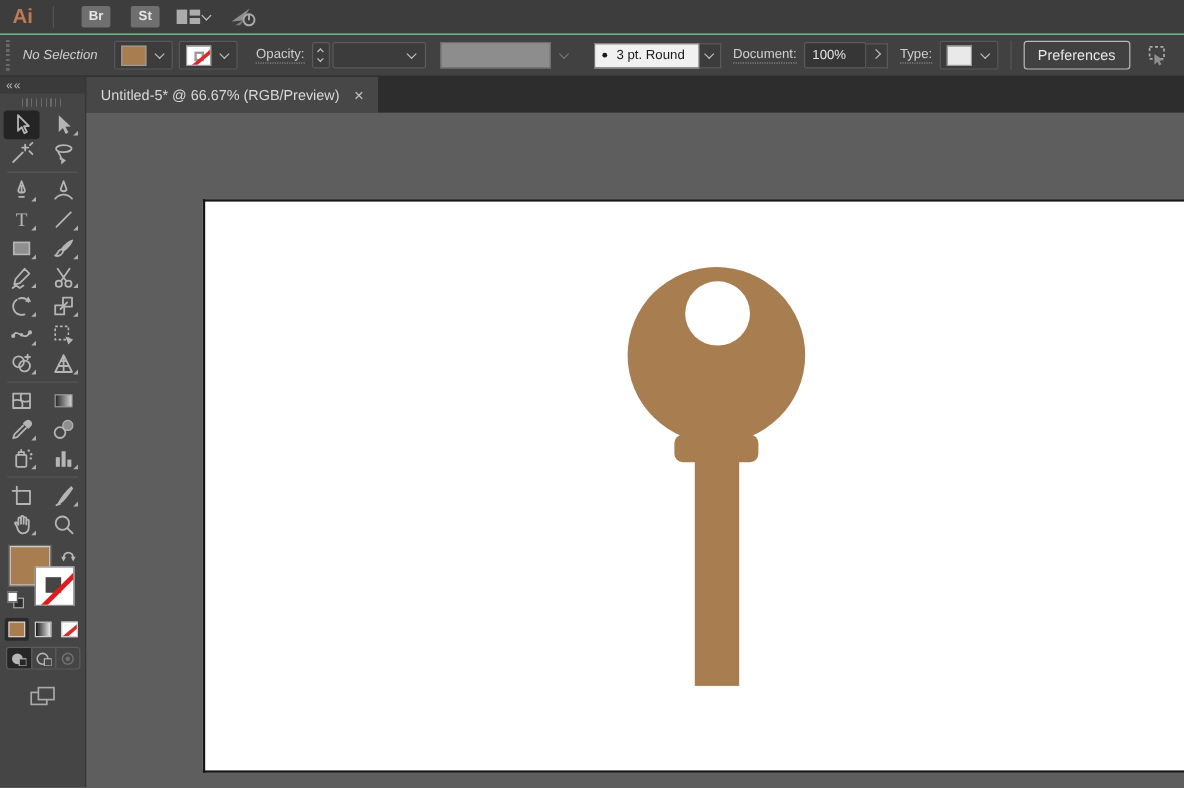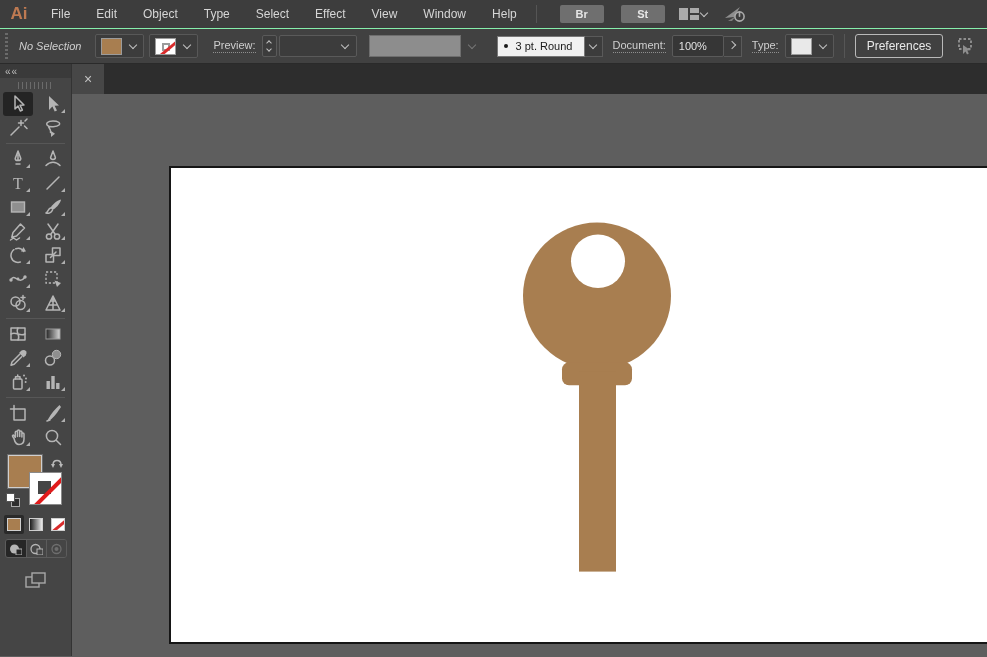--- a/index.html
+++ b/index.html
@@ -6,21 +6,21 @@
   html,body { width:987px; height:657px; overflow:hidden; background:#5E5E5E;
     font-family:"Liberation Sans", sans-serif; -webkit-font-smoothing:antialiased; }
 
   
   .menu-bar { height:29px; background:#3D3D3D; display:flex; align-items:center;
     border-bottom:1px solid #86efac; color:#D6D6D6; font-size:12px; }
   .ai-logo { width:38px; text-align:center; font-size:17px; font-weight:bold; color:#BE7A52; }
   .menu-items { display:flex; align-items:center; }
   .menu-item { padding:6px 13px; cursor:default; }
   .menu-sep { width:1px; height:18px; background:#555; margin:0 6px; }
-  .badge { width:44px; height:18px; background:#6F6F6F; color:#E6E6E6; border-radius:2px;
+  .badge { width:24px; height:18px; background:#6F6F6F; color:#E6E6E6; border-radius:2px;
     font-size:11px; font-weight:bold; display:flex; align-items:center; justify-content:center; margin-left:17px; }
   .mb-icon { display:flex; align-items:center; margin-left:14px; }
   .chev { display:inline-block; width:6px; height:6px; border-right:1.6px solid #C2C2C2;
     border-bottom:1.6px solid #C2C2C2; transform:rotate(45deg); margin:0 2px 2px 2px; }
   .chev.right { transform:rotate(-45deg); }
   .chev.up    { transform:rotate(-135deg); margin:2px; }
   .chev.dim   { border-color:#777; }
 
   
   .control-bar { height:35px; background:#414141; border-bottom:1px solid #2A2A2A;
@@ -116,31 +116,20 @@
     border-top:2px solid #161616; border-left:2px solid #161616; border-bottom:2px solid #161616; }
   .artboard svg { display:block; width:100%; height:100%; }
 
   .i { stroke:#B5B5B5; fill:none; stroke-width:1.5; stroke-linecap:round; stroke-linejoin:round; }
 </style>
 </head>
 <body>
 
 <div class="menu-bar">
   <div class="ai-logo">Ai</div>
-  <div class="menu-items">
-    <span class="menu-item">File</span>
-    <span class="menu-item">Edit</span>
-    <span class="menu-item">Object</span>
-    <span class="menu-item">Type</span>
-    <span class="menu-item">Select</span>
-    <span class="menu-item">Effect</span>
-    <span class="menu-item">View</span>
-    <span class="menu-item">Window</span>
-    <span class="menu-item">Help</span>
-  </div>
   <div class="menu-sep"></div>
   <div class="badge">Br</div>
   <div class="badge">St</div>
   <div class="mb-icon">
     <svg width="20" height="14" viewBox="0 0 20 14">
       <rect x="0" y="1" width="9" height="12" fill="#ABABAB"></rect>
       <rect x="11" y="1" width="9" height="5" fill="#ABABAB"></rect>
       <rect x="11" y="8" width="9" height="5" fill="#ABABAB"></rect>
     </svg>
     <span class="chev"></span>
@@ -164,21 +153,21 @@
     <span class="chev"></span>
   </div>
   <div class="swatch-combo">
     <span class="swatch">
       <span class="stroke-ring"></span>
       <span class="none-diag"></span>
     </span>
     <span class="chev"></span>
   </div>
 
-  <span class="cb-label">Preview:</span>
+  <span class="cb-label">Opacity:</span>
   <div class="stepper">
     <span class="chev up"></span>
     <span class="chev"></span>
   </div>
   <div class="combo stroke-w">
     <span class="chev"></span>
   </div>
 
   <div class="profile-dd">
     <div class="profile-preview"></div>
@@ -488,20 +477,21 @@
       <svg width="24" height="20" viewBox="0 0 24 20">
         <rect x="2" y="7" width="13" height="10" fill="#454545" stroke="#A9A9A9" stroke-width="1.4"></rect>
         <rect x="8" y="3" width="13" height="10" fill="#454545" stroke="#A9A9A9" stroke-width="1.4"></rect>
       </svg>
     </div>
   </div>
 
   <div class="canvas-col">
     <div class="tab-strip">
       <div class="doc-tab">
+        <span>Untitled-5* @ 66.67% (RGB/Preview)</span>
         <span class="tab-close">×</span>
       </div>
     </div>
     <div class="pasteboard">
       <div class="artboard">
         <svg viewBox="0 0 830 478" preserveAspectRatio="none">
           <circle cx="426" cy="129" r="74" fill="#A87E50"></circle>
           <rect x="391" y="196" width="70" height="23" rx="7" fill="#A87E50"></rect>
           <rect x="408" y="205" width="37" height="202" fill="#A87E50"></rect>
           <circle cx="427" cy="94" r="27" fill="#FFFFFF"></circle>

